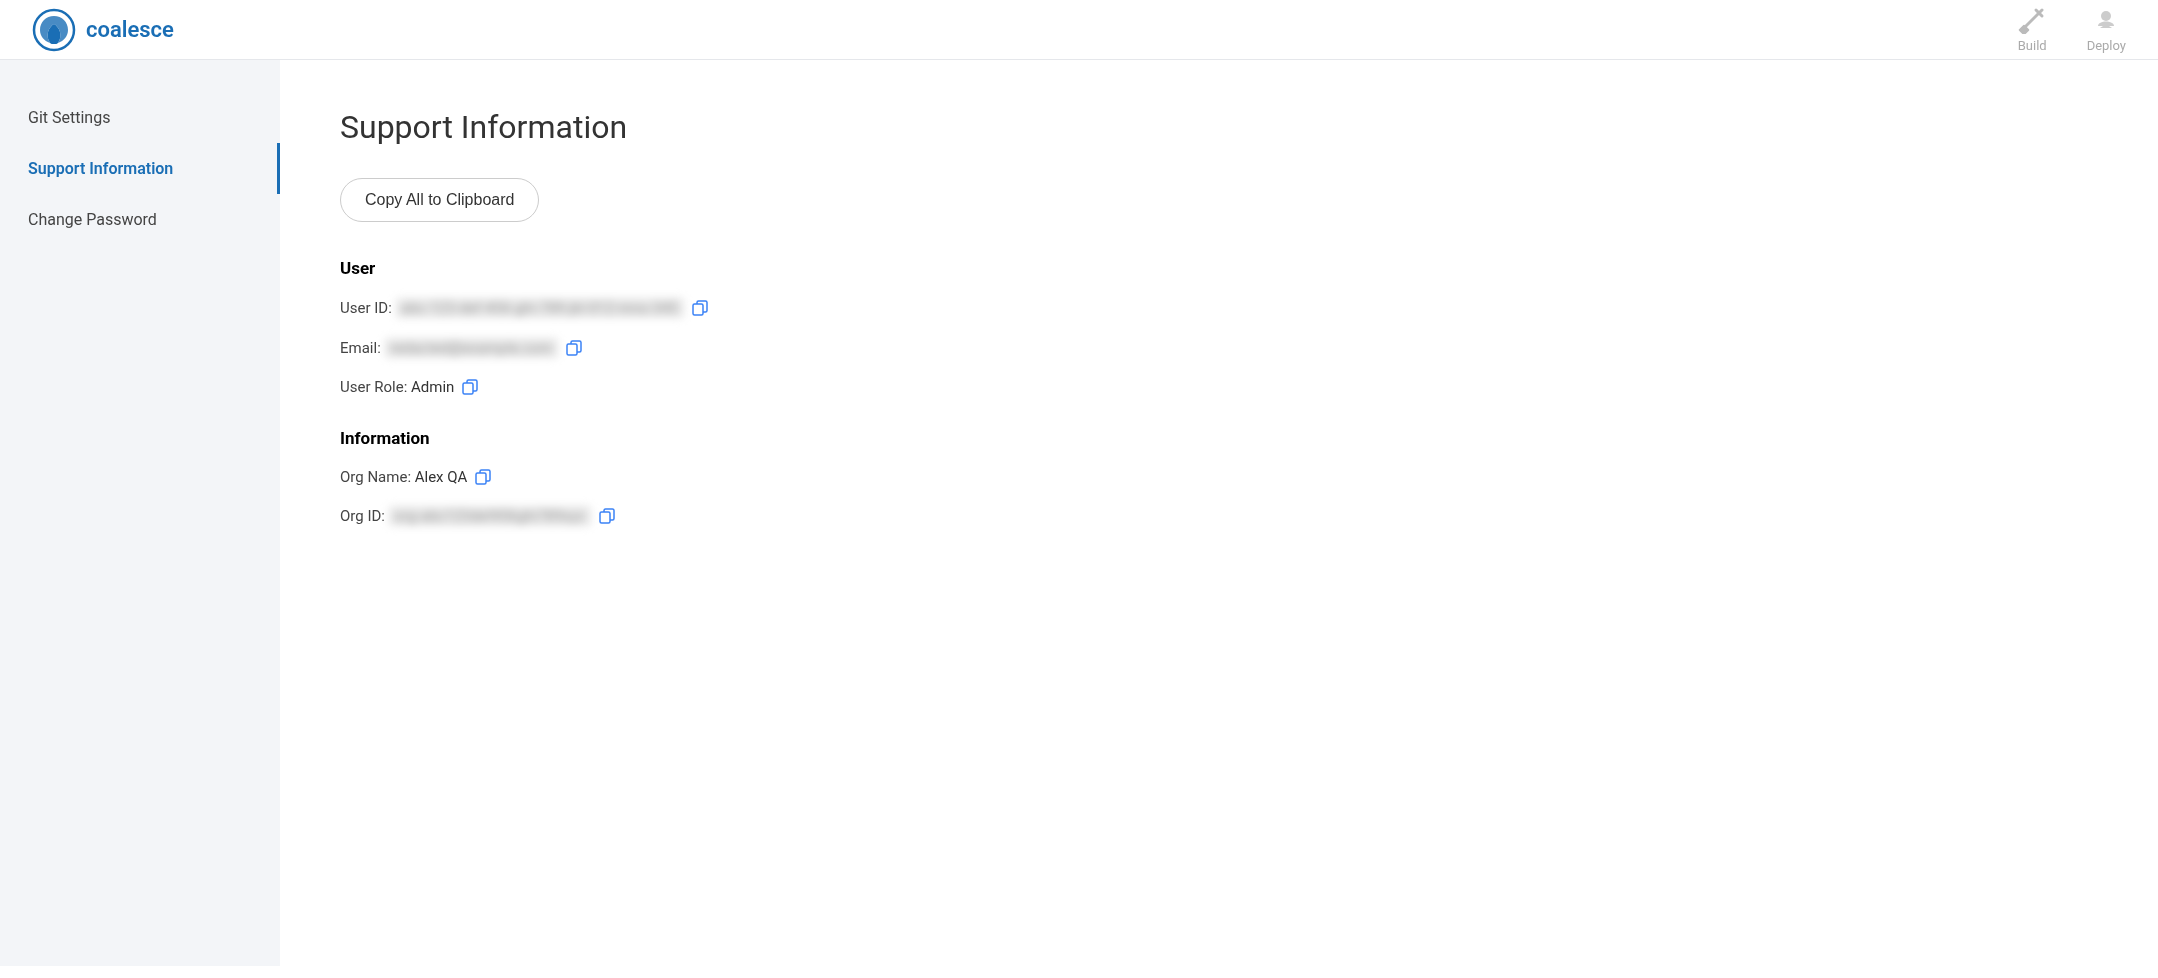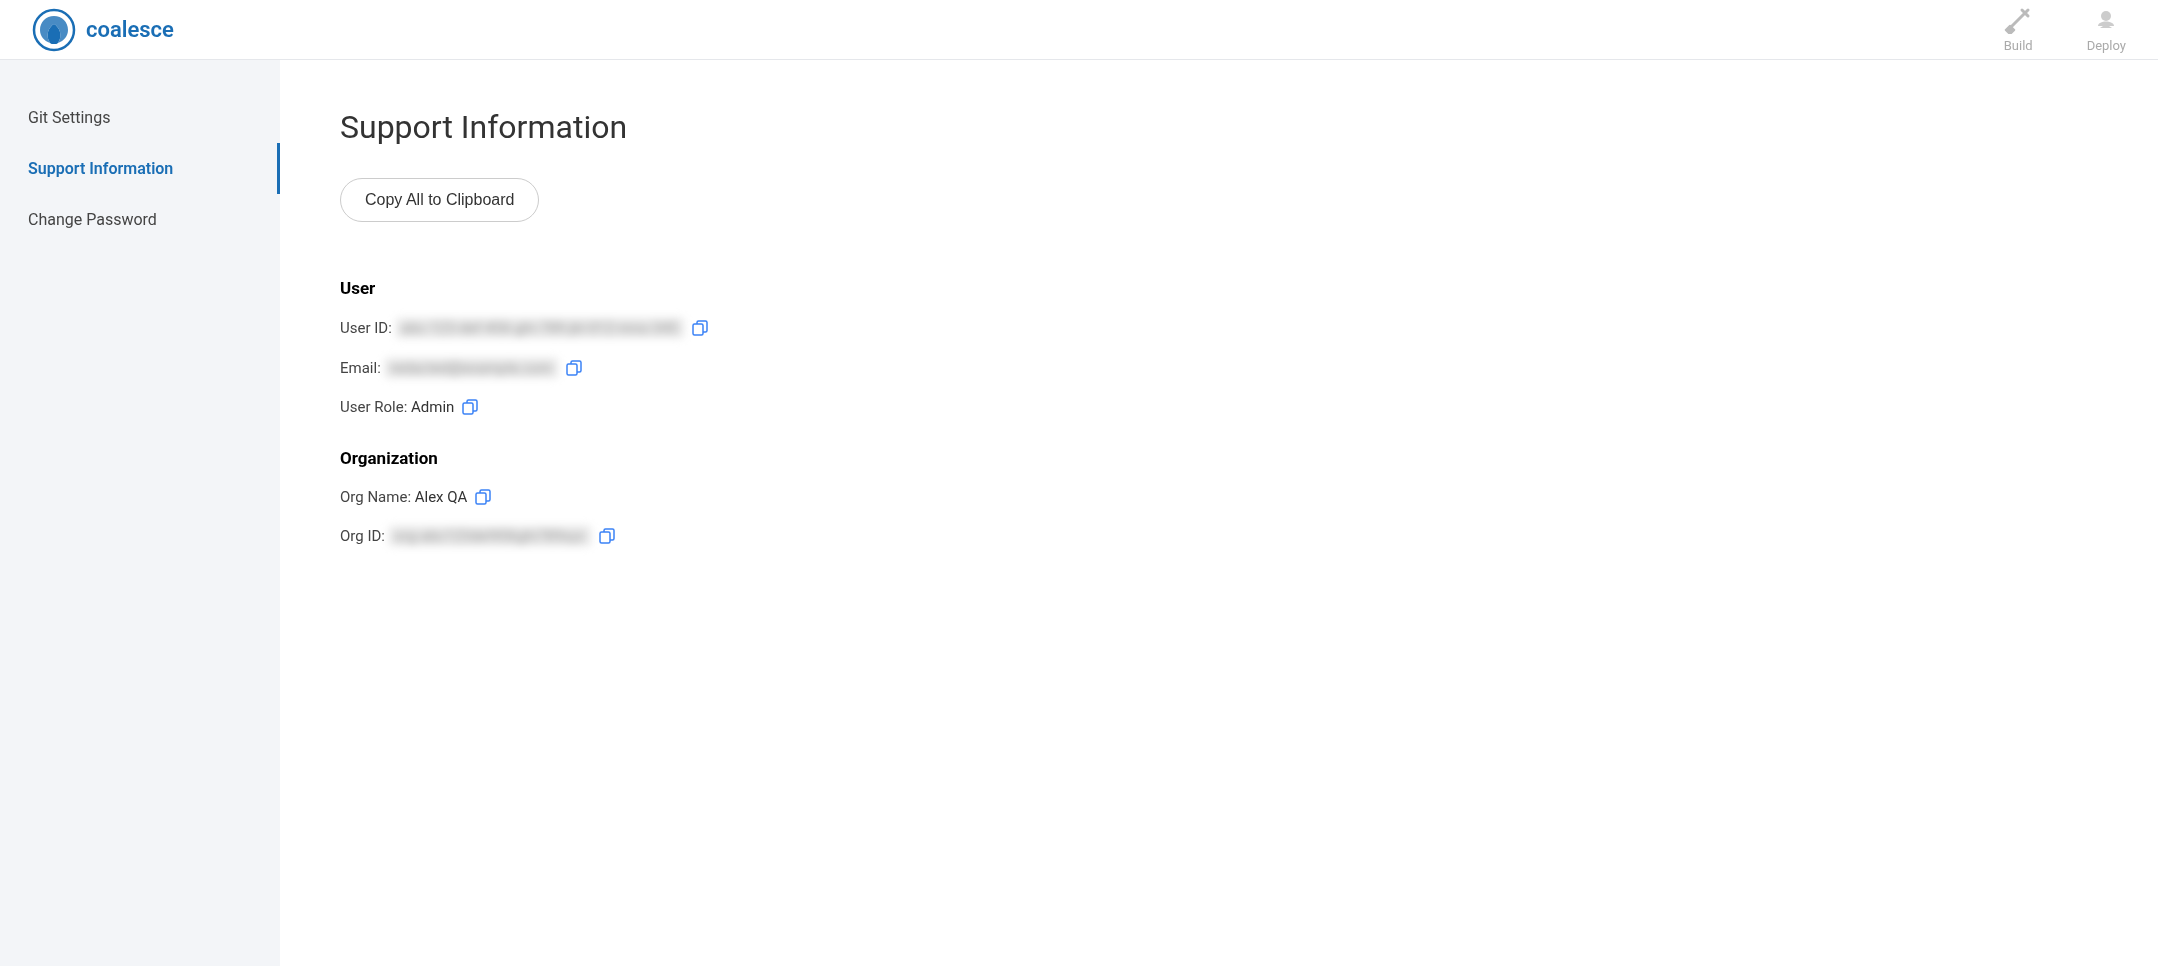--- a/index.html
+++ b/index.html
@@ -40,21 +40,21 @@
 
     .logo-text {
       font-size: 22px;
       font-weight: 600;
       color: #1a6eb5;
     }
 
     .nav-actions {
       display: flex;
       align-items: center;
-      gap: 54px;
+      gap: 40px;
     }
 
     .nav-action-item {
       display: flex;
       flex-direction: column;
       align-items: center;
       gap: 4px;
       cursor: pointer;
       color: #999;
     }
@@ -124,21 +124,21 @@
     .copy-all-button {
       display: inline-flex;
       align-items: center;
       padding: 12px 24px;
       border: 1px solid #ccc;
       border-radius: 24px;
       background: #ffffff;
       font-size: 16px;
       cursor: pointer;
       color: #333;
-      margin-bottom: 56px;
+      margin-bottom: 36px;
     }
 
     .section-title {
       font-size: 17px;
       font-weight: 700;
       color: #000000;
       margin-bottom: 20px;
     }
 
     .info-row {
@@ -273,21 +273,21 @@
           <svg width="16" height="16" viewBox="0 0 16 16" fill="none" xmlns="http://www.w3.org/2000/svg">
             <rect x="5" y="1" width="10" height="11" rx="1.5" stroke="#3b82f6" stroke-width="1.5" fill="none"></rect>
             <rect x="1" y="4" width="10" height="11" rx="1.5" stroke="#3b82f6" stroke-width="1.5" fill="white"></rect>
           </svg>
         </span>
       </div>
     </div>
 
     
     <div class="section-block">
-      <div class="section-title">Organization</div>
+      <div class="section-title">Information</div>
 
       <div class="info-row">
         <span class="info-label">Org Name:&nbsp;</span>
         <span class="info-value-inline">Alex QA</span>
         <span class="copy-icon">
           <svg width="16" height="16" viewBox="0 0 16 16" fill="none" xmlns="http://www.w3.org/2000/svg">
             <rect x="5" y="1" width="10" height="11" rx="1.5" stroke="#3b82f6" stroke-width="1.5" fill="none"></rect>
             <rect x="1" y="4" width="10" height="11" rx="1.5" stroke="#3b82f6" stroke-width="1.5" fill="white"></rect>
           </svg>
         </span>

